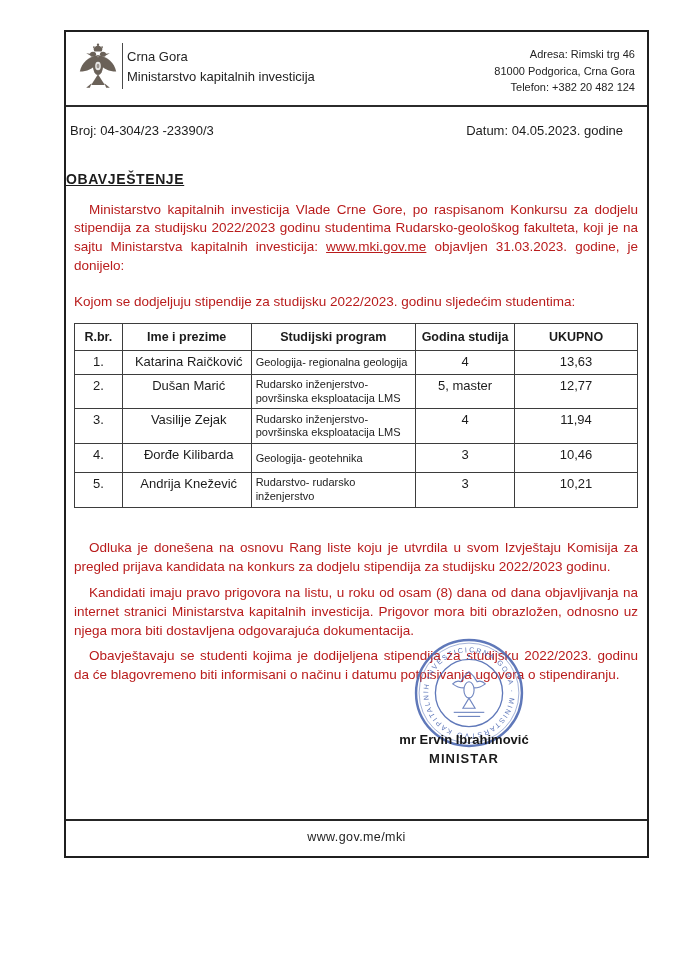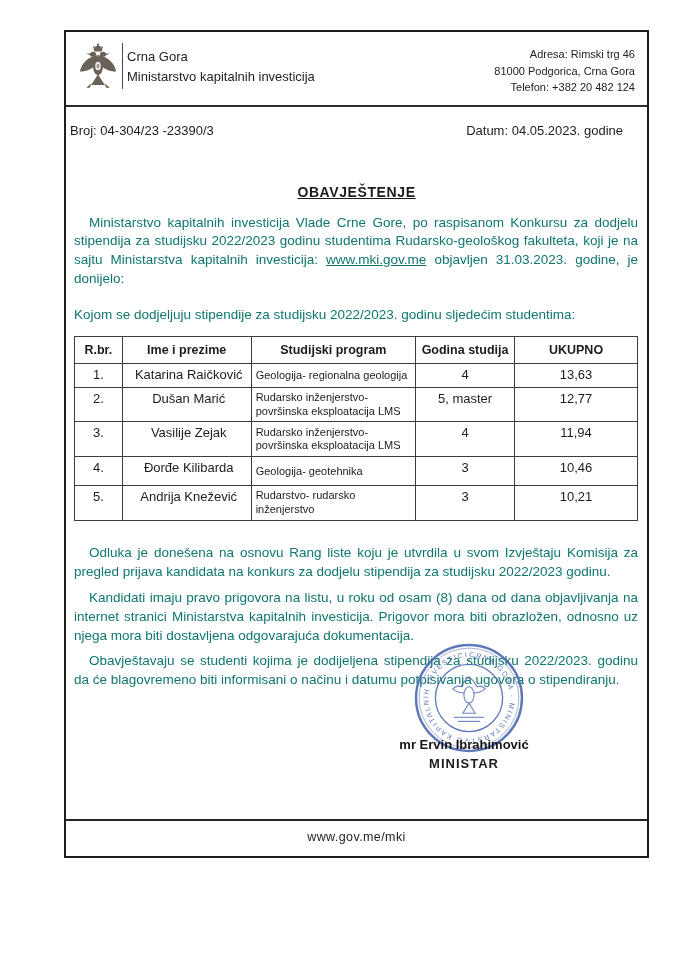--- a/index.html
+++ b/index.html
@@ -24,40 +24,40 @@
   .lh-divider{width:1px;height:46px;background:#4a4a4a;flex:none;}
   .lh-titles{font-size:13px;line-height:1.55;color:#232323;padding-top:2px;}
   .lh-right{text-align:right;font-size:11px;line-height:1.5;color:#232323;padding-top:3px;}
   
   .meta-row{
     display:flex;justify-content:space-between;
     margin:16px 24px 0 4px;font-size:13px;flex:none;
   }
   
   .title-obav{
-    margin-top:46px;text-align:center;font-size:14px;font-weight:bold;
+    margin-top:33px;font-size:14px;font-weight:bold;
     letter-spacing:0.6px;text-decoration:underline;flex:none;
   }
   .title-odluku{
     margin-top:22px;text-align:center;font-size:14px;font-weight:bold;
     letter-spacing:0.6px;flex:none;
   }
   .para{
     margin:0 9px 0 8px;font-size:13.5px;line-height:1.4;
-    text-align:justify;text-indent:15px;flex:none;color:#0f766e;
+    text-align:justify;text-indent:15px;flex:none;color:#b91c1c;
   }
   .intro{margin-top:14px;}
   .lead{margin-top:17px;text-indent:0;}
   .after1{margin-top:15px;}
   .after2{margin-top:7px;}
   .after3{margin-top:7px;}
   .link{text-decoration:underline;}
   
   .stip-table{
-    margin:11px 9px 8px 8px;border-collapse:collapse;flex:none;
+    margin:11px 9px 16px 8px;border-collapse:collapse;flex:none;
     width:calc(100% - 17px);border:1.5px solid #333;
   }
   .stip-table th,.stip-table td{border:1px solid #3d3d3d;}
   .stip-table th{
     font-size:12.5px;font-weight:bold;text-align:center;
     padding:6px 3px;background:#fff;
   }
   .stip-table td{padding:3px 4px;vertical-align:top;font-size:13px;}
   td.c-rbr{text-align:center;}
   td.c-name{text-align:center;padding-left:8px;}

